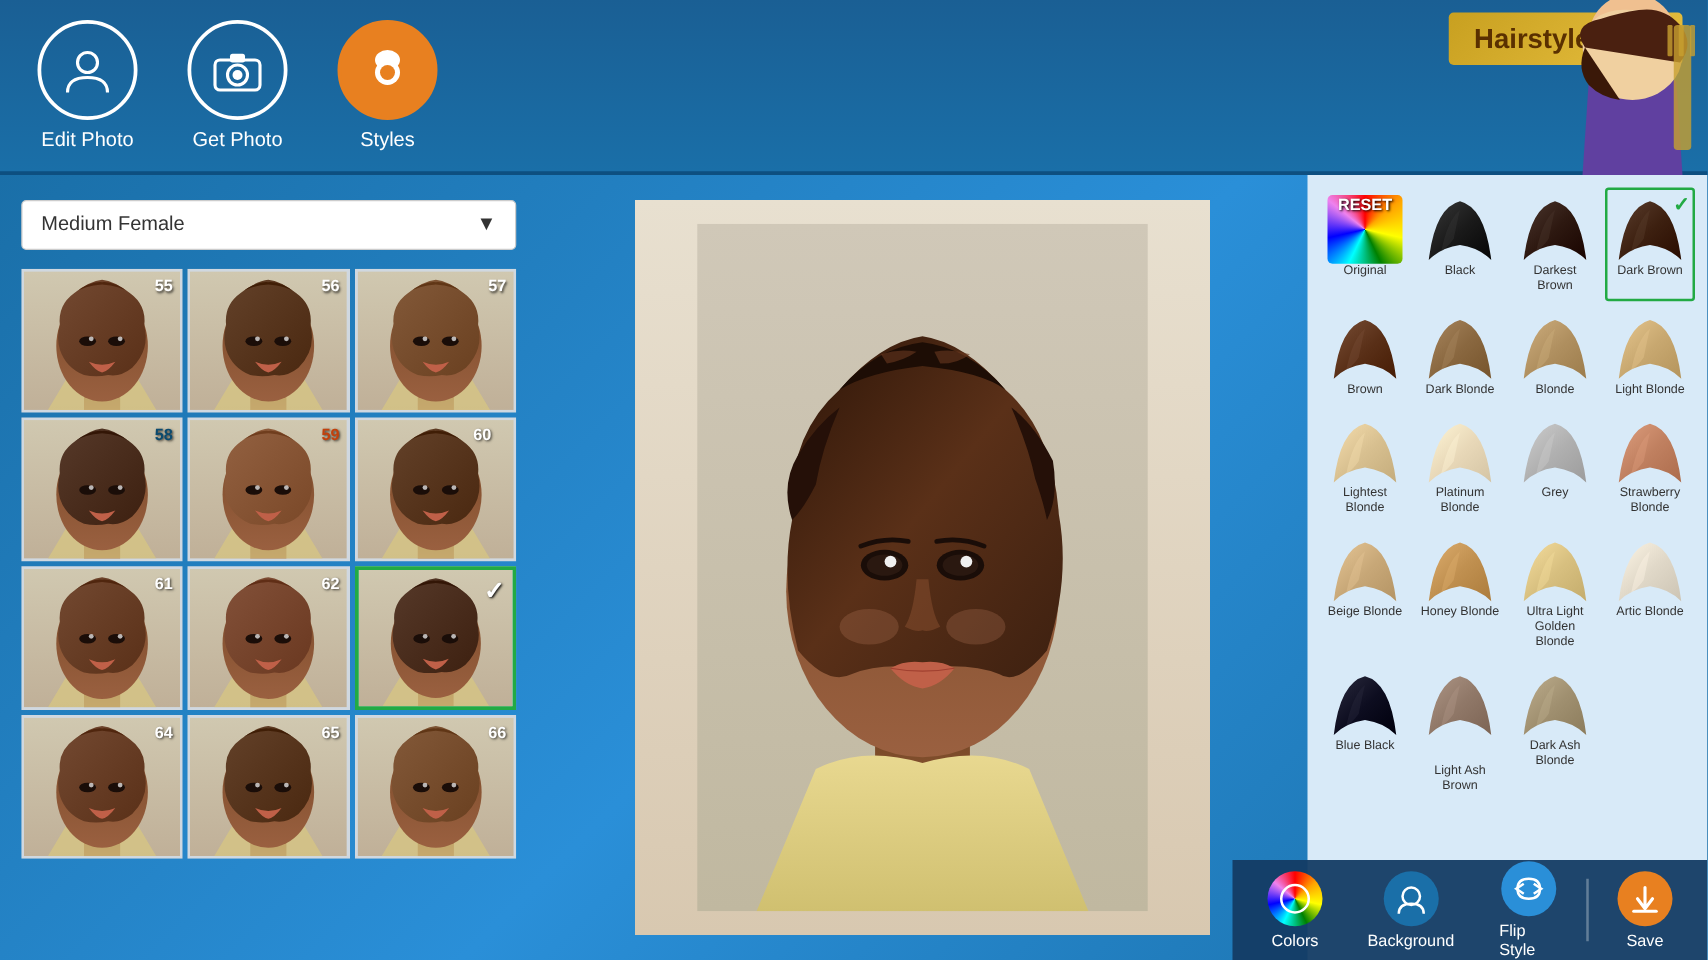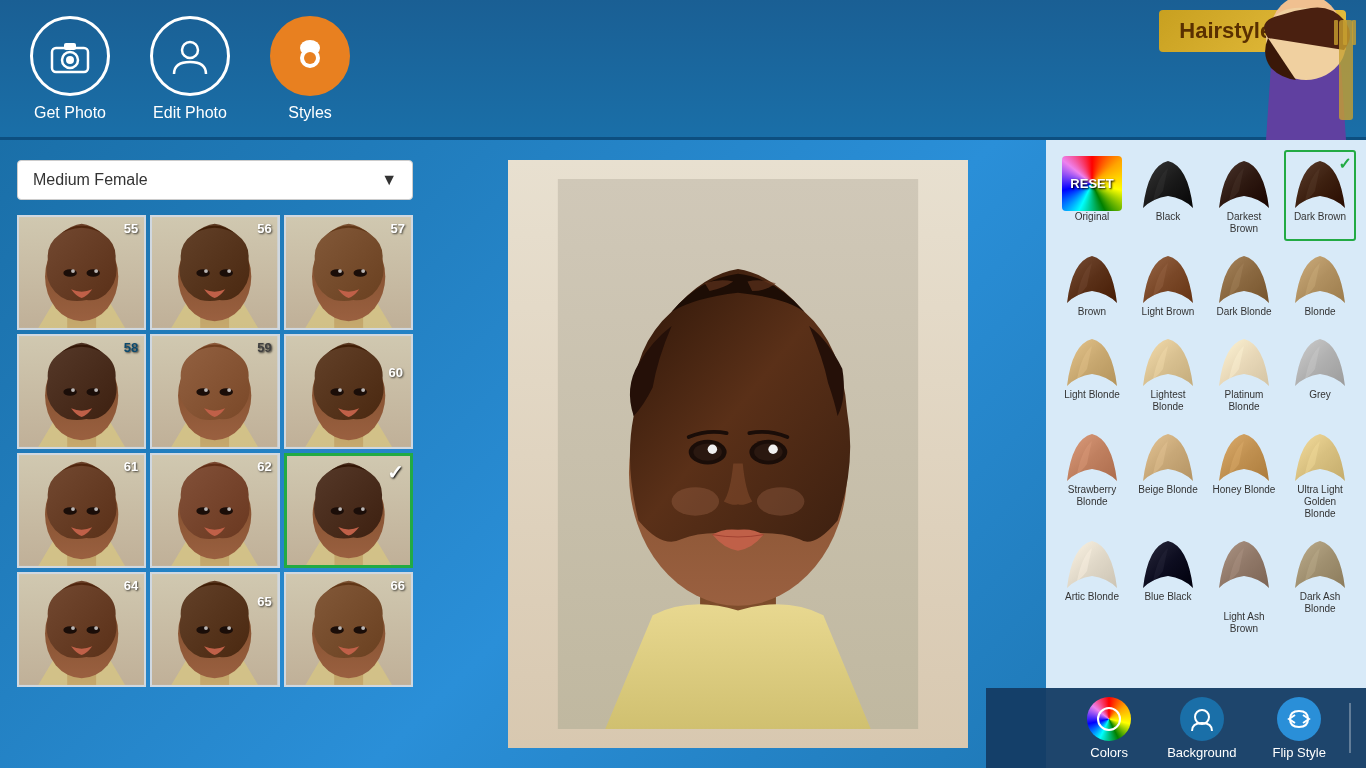--- a/index.html
+++ b/index.html
@@ -176,21 +176,21 @@
     }
     .swatch-label {
       font-size: 10px;
       text-align: center;
       color: #333;
       line-height: 1.2;
     }
     .reset-swatch {
       background: conic-gradient(red, orange, yellow, green, cyan, blue, violet, red);
       display: flex;
-      align-items: center;
+      align-items: flex-start;
       justify-content: center;
     }
     .reset-text {
       color: white;
       font-weight: bold;
       font-size: 13px;
       text-shadow: 1px 1px 2px black;
     }
     #toolbar {
       position: fixed;
@@ -246,40 +246,40 @@
       height: 55px;
       position: relative;
       overflow: hidden;
       border-radius: 4px;
     }
   </style>
 </head>
 <body>
 
 <div id="header">
+  <div class="nav-item">
+    <div class="nav-icon-circle">
+      <svg width="40" height="40" viewBox="0 0 40 40">
+          <circle cx="20" cy="14" r="8" fill="none" stroke="white" stroke-width="2.5"></circle>
+          <path d="M4 38 Q4 26 20 26 Q36 26 36 38" fill="none" stroke="white" stroke-width="2.5"></path>
+        </svg>
+    </div>
+    <span class="nav-label">Edit Photo</span>
+  </div>
   <div class="nav-item">
     <div class="nav-icon-circle">
       <svg width="40" height="36" viewBox="0 0 40 36">
           <rect x="2" y="10" width="36" height="24" rx="4" fill="none" stroke="white" stroke-width="2.5"></rect>
           <circle cx="20" cy="22" r="8" fill="none" stroke="white" stroke-width="2.5"></circle>
           <rect x="14" y="5" width="12" height="7" rx="2" fill="white"></rect>
           <circle cx="20" cy="22" r="4" fill="white"></circle>
         </svg>
     </div>
     <span class="nav-label">Get Photo</span>
   </div>
-  <div class="nav-item">
-    <div class="nav-icon-circle">
-      <svg width="40" height="40" viewBox="0 0 40 40">
-          <circle cx="20" cy="14" r="8" fill="none" stroke="white" stroke-width="2.5"></circle>
-          <path d="M4 38 Q4 26 20 26 Q36 26 36 38" fill="none" stroke="white" stroke-width="2.5"></path>
-        </svg>
-    </div>
-    <span class="nav-label">Edit Photo</span>
-  </div>
   <div class="nav-item active">
     <div class="nav-icon-circle">
       <svg width="44" height="44" viewBox="0 0 44 44">
           <circle cx="22" cy="24" r="10" fill="white"></circle>
           <ellipse cx="22" cy="14" rx="10" ry="8" fill="white"></ellipse>
           <circle cx="22" cy="24" r="6" fill="#e88020"></circle>
         </svg>
     </div>
     <span class="nav-label">Styles</span>
   </div>
@@ -454,21 +454,21 @@
         <path d="M20 115 L35 90 Q50 82 65 85 Q80 82 95 90 L110 115Z" fill="#d8c880" opacity="0.7"></path>
         <ellipse cx="65" cy="62" rx="38" ry="46" fill="url(#thumb_skin4)"></ellipse>
         <path d="M30 45 Q28 28 42 18 Q55 8 65 7 Q75 8 88 18 Q102 28 100 45 Q105 65 90 80 Q80 88 70 86 Q60 88 50 86 Q35 80 30 65 Q27 55 30 45Z" fill="url(#thumb_hair4)"></path>
         <path d="M42 18 Q55 8 65 9 Q75 8 88 18 Q80 12 65 11 Q50 12 42 18Z" fill="#703e1e"></path>
         <ellipse cx="53" cy="58" rx="7" ry="4" fill="#1a0d08"></ellipse>
         <ellipse cx="77" cy="58" rx="7" ry="4" fill="#1a0d08"></ellipse>
         <circle cx="56" cy="56" r="2" fill="white" opacity="0.7"></circle>
         <circle cx="80" cy="56" r="2" fill="white" opacity="0.7"></circle>
         <path d="M54 75 Q65 80 76 75 Q70 83 65 84 Q60 83 54 75Z" fill="#c06048"></path>
       </svg>
-      <span style="position:absolute;top:4px;right:6px;color:#404040;font-size:13px;font-weight:bold;text-shadow:1px 1px 2px rgba(0,0,0,0.7);">59</span>
+      <span style="position:absolute;top:4px;right:6px;color:#c2410c;font-size:13px;font-weight:bold;text-shadow:1px 1px 2px rgba(0,0,0,0.7);">59</span>
     </div>
         <div class="style-item">
       <svg width="100%" height="100%" viewBox="0 0 130 115" style="display:block;">
         <defs>
           <linearGradient id="thumb_bg5" x1="0%" y1="0%" x2="0%" y2="100%">
             <stop offset="0%" style="stop-color:#d0c8b0"></stop>
             <stop offset="100%" style="stop-color:#c0b098"></stop>
           </linearGradient>
           <linearGradient id="thumb_skin5" x1="0%" y1="0%" x2="0%" y2="100%">
             <stop offset="0%" style="stop-color:#7a4a28"></stop>
@@ -484,21 +484,21 @@
         <path d="M20 115 L35 90 Q50 82 65 85 Q80 82 95 90 L110 115Z" fill="#d8c880" opacity="0.7"></path>
         <ellipse cx="65" cy="62" rx="38" ry="46" fill="url(#thumb_skin5)"></ellipse>
         <path d="M30 45 Q28 28 42 18 Q55 8 65 7 Q75 8 88 18 Q102 28 100 45 Q105 65 90 80 Q80 88 70 86 Q60 88 50 86 Q35 80 30 65 Q27 55 30 45Z" fill="url(#thumb_hair5)"></path>
         <path d="M42 18 Q55 8 65 9 Q75 8 88 18 Q80 12 65 11 Q50 12 42 18Z" fill="#401e06"></path>
         <ellipse cx="53" cy="58" rx="7" ry="4" fill="#1a0d08"></ellipse>
         <ellipse cx="77" cy="58" rx="7" ry="4" fill="#1a0d08"></ellipse>
         <circle cx="56" cy="56" r="2" fill="white" opacity="0.7"></circle>
         <circle cx="80" cy="56" r="2" fill="white" opacity="0.7"></circle>
         <path d="M54 75 Q65 80 76 75 Q70 83 65 84 Q60 83 54 75Z" fill="#c06048"></path>
       </svg>
-      <span style="position:absolute;top:4px;right:8px;color:white;font-size:13px;font-weight:bold;text-shadow:1px 1px 2px rgba(0,0,0,0.7);margin-top:25px;">60</span>
+      <span style="position:absolute;top:4px;right:18px;color:white;font-size:13px;font-weight:bold;text-shadow:1px 1px 2px rgba(0,0,0,0.7);">60</span>
     </div>
         <div class="style-item">
       <svg width="100%" height="100%" viewBox="0 0 130 115" style="display:block;">
         <defs>
           <linearGradient id="thumb_bg6" x1="0%" y1="0%" x2="0%" y2="100%">
             <stop offset="0%" style="stop-color:#d0c8b0"></stop>
             <stop offset="100%" style="stop-color:#c0b098"></stop>
           </linearGradient>
           <linearGradient id="thumb_skin6" x1="0%" y1="0%" x2="0%" y2="100%">
             <stop offset="0%" style="stop-color:#7a4a28"></stop>
@@ -634,21 +634,21 @@
         <path d="M20 115 L35 90 Q50 82 65 85 Q80 82 95 90 L110 115Z" fill="#d8c880" opacity="0.7"></path>
         <ellipse cx="65" cy="62" rx="38" ry="46" fill="url(#thumb_skin10)"></ellipse>
         <path d="M30 45 Q28 28 42 18 Q55 8 65 7 Q75 8 88 18 Q102 28 100 45 Q105 65 90 80 Q80 88 70 86 Q60 88 50 86 Q35 80 30 65 Q27 55 30 45Z" fill="url(#thumb_hair10)"></path>
         <path d="M42 18 Q55 8 65 9 Q75 8 88 18 Q80 12 65 11 Q50 12 42 18Z" fill="#401e06"></path>
         <ellipse cx="53" cy="58" rx="7" ry="4" fill="#1a0d08"></ellipse>
         <ellipse cx="77" cy="58" rx="7" ry="4" fill="#1a0d08"></ellipse>
         <circle cx="56" cy="56" r="2" fill="white" opacity="0.7"></circle>
         <circle cx="80" cy="56" r="2" fill="white" opacity="0.7"></circle>
         <path d="M54 75 Q65 80 76 75 Q70 83 65 84 Q60 83 54 75Z" fill="#c06048"></path>
       </svg>
-      <span style="position:absolute;top:20px;right:6px;color:white;font-size:13px;font-weight:bold;text-shadow:1px 1px 2px rgba(0,0,0,0.7);">65</span>
+      <span style="position:absolute;top:4px;right:6px;color:white;font-size:13px;font-weight:bold;text-shadow:1px 1px 2px rgba(0,0,0,0.7);">65</span>
     </div>
         <div class="style-item">
       <svg width="100%" height="100%" viewBox="0 0 130 115" style="display:block;">
         <defs>
           <linearGradient id="thumb_bg11" x1="0%" y1="0%" x2="0%" y2="100%">
             <stop offset="0%" style="stop-color:#d0c8b0"></stop>
             <stop offset="100%" style="stop-color:#c0b098"></stop>
           </linearGradient>
           <linearGradient id="thumb_skin11" x1="0%" y1="0%" x2="0%" y2="100%">
             <stop offset="0%" style="stop-color:#7a4a28"></stop>
@@ -798,35 +798,20 @@
         <linearGradient id="sw5a3018" x1="0%" y1="0%" x2="100%" y2="100%">
           <stop offset="0%" style="stop-color:#784e36"></stop>
           <stop offset="50%" style="stop-color:#5a3018"></stop>
           <stop offset="100%" style="stop-color:#461c04"></stop>
         </linearGradient>
       </defs>
       <path d="M5 52 Q10 10 30 5 Q50 10 55 52 Q45 42 30 40 Q15 42 5 52Z" fill="url(#sw5a3018)"></path>
       <path d="M15 45 Q20 20 30 12 Q28 20 25 35 Q20 42 15 45Z" fill="#784e36" opacity="0.4"></path>
     </svg>
       <span class="swatch-label">Brown</span>
-
-    </div>
-        <div class="color-swatch" style="position: relative;">
-      <svg class="hair-swatch" viewBox="0 0 60 55">
-      <defs>
-        <linearGradient id="sw7a4828" x1="0%" y1="0%" x2="100%" y2="100%">
-          <stop offset="0%" style="stop-color:#986646"></stop>
-          <stop offset="50%" style="stop-color:#7a4828"></stop>
-          <stop offset="100%" style="stop-color:#663414"></stop>
-        </linearGradient>
-      </defs>
-      <path d="M5 52 Q10 10 30 5 Q50 10 55 52 Q45 42 30 40 Q15 42 5 52Z" fill="url(#sw7a4828)"></path>
-      <path d="M15 45 Q20 20 30 12 Q28 20 25 35 Q20 42 15 45Z" fill="#986646" opacity="0.4"></path>
-    </svg>
-      <span class="swatch-label">Light Brown</span>
 
     </div>
         <div class="color-swatch" style="position: relative;">
       <svg class="hair-swatch" viewBox="0 0 60 55">
       <defs>
         <linearGradient id="sw8a6840" x1="0%" y1="0%" x2="100%" y2="100%">
           <stop offset="0%" style="stop-color:#a8865e"></stop>
           <stop offset="50%" style="stop-color:#8a6840"></stop>
           <stop offset="100%" style="stop-color:#76542c"></stop>
         </linearGradient>
@@ -1059,13 +1044,22 @@
     <div class="toolbar-icon flip-icon">
       <svg width="28" height="28" viewBox="0 0 28 28">
           <path d="M5 14 Q5 6 14 6 Q23 6 23 14 Q23 22 14 22 Q5 22 5 14Z" fill="none" stroke="white" stroke-width="2"></path>
           <path d="M18 10 L24 14 L18 18" fill="none" stroke="white" stroke-width="2"></path>
           <path d="M10 10 L4 14 L10 18" fill="none" stroke="white" stroke-width="2"></path>
         </svg>
     </div>
     <span class="toolbar-label">Flip Style</span>
   </div>
   <div class="toolbar-divider"></div>
+  <div class="toolbar-btn">
+    <div class="toolbar-icon save-icon">
+      <svg width="28" height="28" viewBox="0 0 28 28">
+          <path d="M14 5 L14 20 M20 14 L14 22 L8 14" stroke="white" stroke-width="2.5" fill="none" stroke-linecap="round"></path>
+          <line x1="5" y1="24" x2="23" y2="24" stroke="white" stroke-width="2.5" stroke-linecap="round"></line>
+        </svg>
+    </div>
+    <span class="toolbar-label">Save</span>
+  </div>
 </div>
 
 </body></html>

